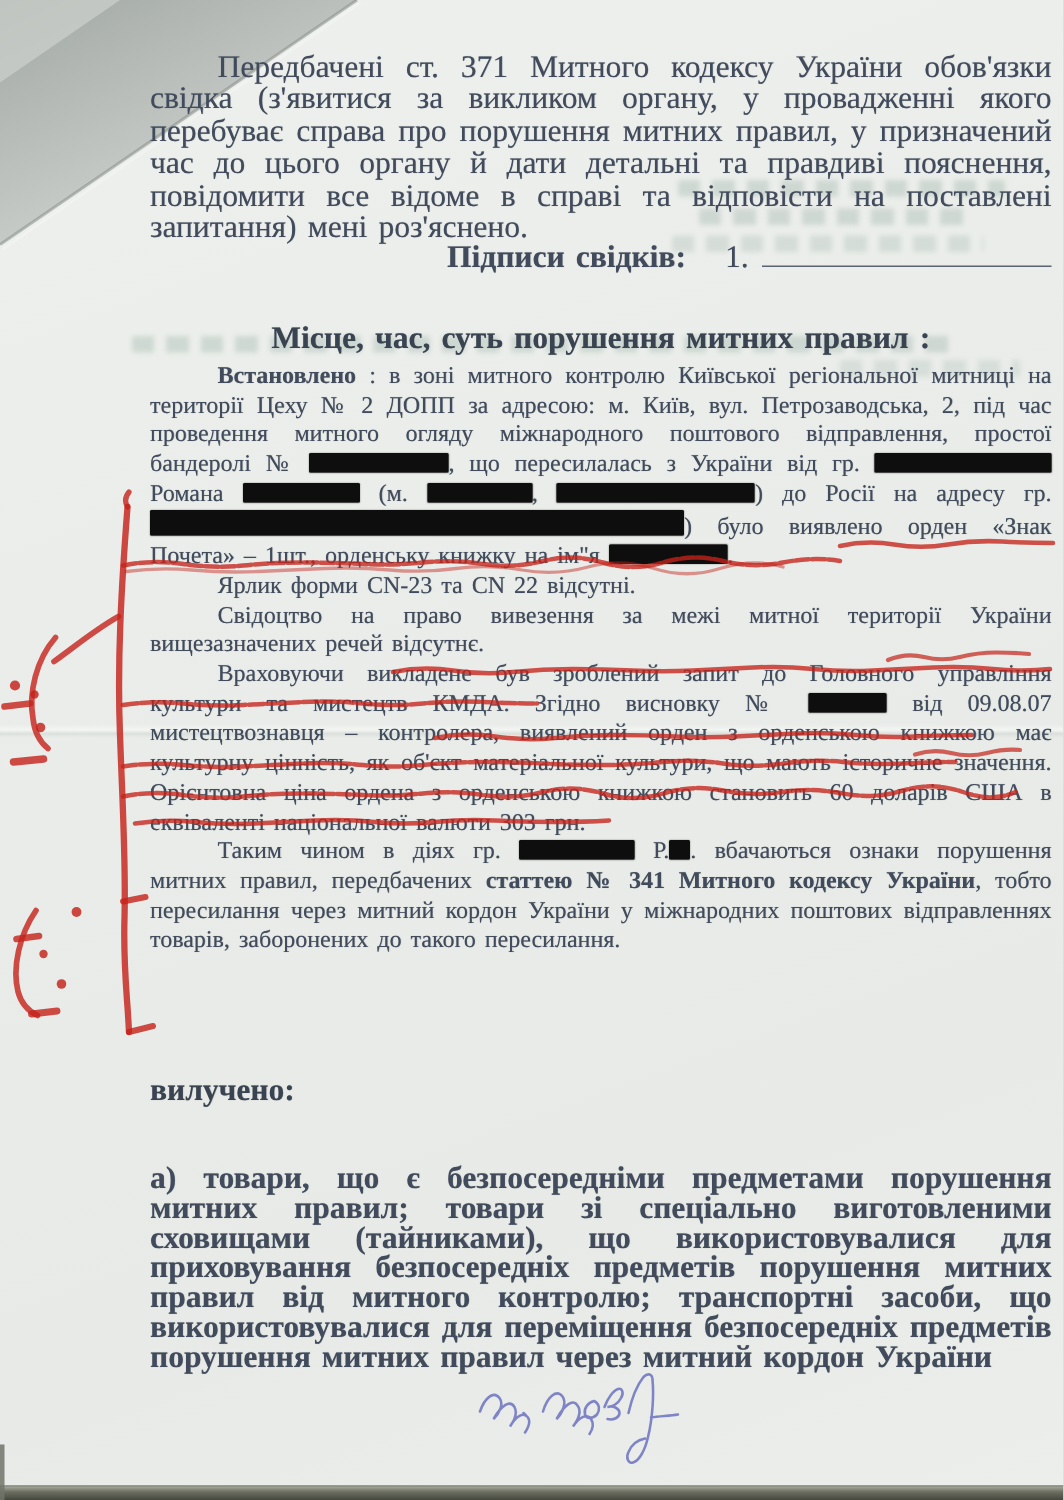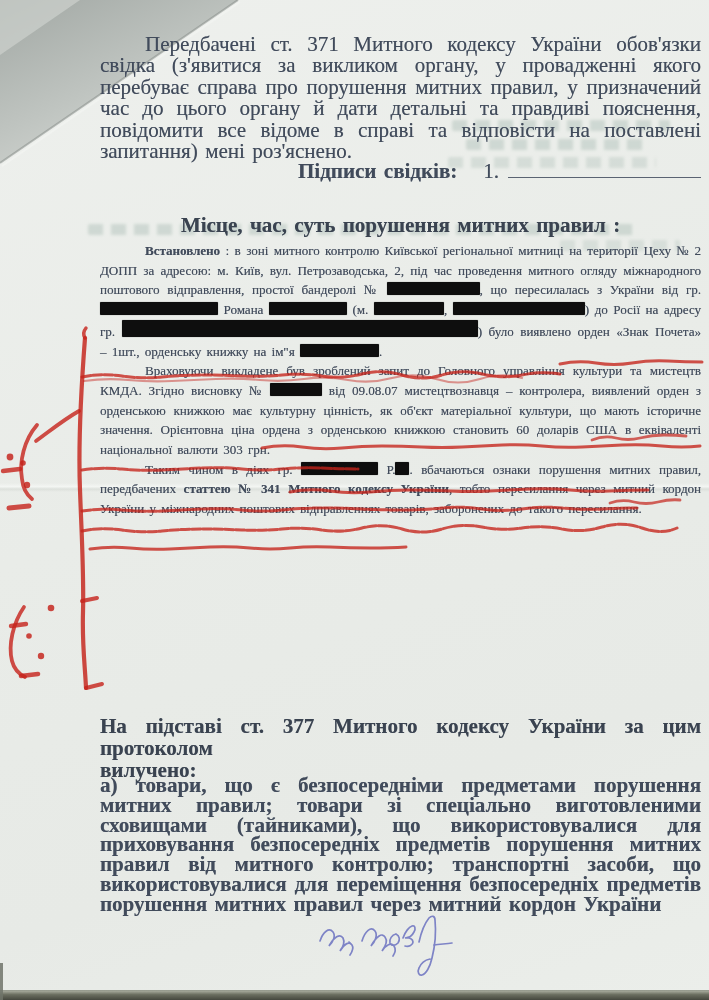--- a/index.html
+++ b/index.html
@@ -8,21 +8,21 @@
     background:linear-gradient(160deg,#eef0ed 0%,#e9ece8 45%,#e7eae6 75%,#ebeeea 100%);
     font-family:"Liberation Serif",serif;color:#414b5b;
   }
   .txt{position:absolute;left:100px;width:601px;text-align:justify;
        font-size:21px;line-height:21.4px;word-spacing:2.2px;
        text-shadow:0.2px 0.2px 0.5px rgba(62,72,92,.55);}
   .p1{top:34px;text-indent:45px;}
   .witness{top:161px;text-align:right;}
   .h1{top:199px;font-weight:bold;text-align:center;color:#3a4350;margin-top:16px;}
   .flowblock{position:absolute;top:241px;left:100px;width:601px;
-       font-size:13px;line-height:19.7px;word-spacing:2px;text-align:justify;
+       font-size:16px;line-height:19.7px;word-spacing:2px;text-align:justify;
        text-shadow:0.2px 0.2px 0.5px rgba(62,72,92,.55);}
   .flowblock p{margin:0;text-indent:45px;}
   .h2{top:716px;font-weight:bold;line-height:21.8px;color:#3a4350;}
   .h2 .jline{text-align:justify;text-align-last:justify;}
   .p11{top:776px;line-height:19.8px;font-weight:bold;}
   .b{font-weight:bold;}
   .redact{display:inline-block;background:#0e0e0e;height:13px;vertical-align:-1px;border-radius:1px;box-shadow:0 0 1px rgba(0,0,0,.6);}
   .sigline{display:inline-block;width:193px;height:14px;border-bottom:1.4px solid #5a6372;margin-left:9px;}
   .wgap{display:inline-block;width:26px;}
   .ghost{position:absolute;height:11px;border-radius:2px;filter:blur(1.8px);opacity:.45;
@@ -68,26 +68,27 @@
   <div class="txt p1"><span>Передбачені ст. 371 Митного кодексу України обов'язки свідка (з'явитися за викликом органу, у провадженні якого перебуває справа про порушення митних правил, у призначений час до цього органу й дати детальні та правдиві пояснення, повідомити все відоме в справі та відповісти на поставлені запитання) мені роз'яснено.</span></div>
 
   <div class="txt witness">
     <span class="b">Підписи свідків:</span><span class="wgap"></span><span>1.</span><span class="sigline"></span>
   </div>
 
   <div class="txt h1">Місце, час, суть порушення митних правил :</div>
 
   <div class="flowblock">
     <p><span class="b">Встановлено</span><span> : в зоні митного контролю Київської регіональної митниці на території Цеху № 2 ДОПП за адресою: м. Київ, вул. Петрозаводська, 2, під час проведення митного огляду міжнародного поштового відправлення, простої бандеролі № </span><span class="redact" style="width: 93px;"></span><span>, що пересилалась з України від гр. </span><span class="redact" style="width: 118px;"></span><span> Романа </span><span class="redact" style="width: 78px;"></span><span> (м. </span><span class="redact" style="width: 70px;"></span><span>, </span><span class="redact" style="width: 132px;"></span><span>) до Росії на адресу гр. </span><span class="redact" style="width: 356px; height: 17px;"></span><span>) було виявлено орден «Знак Почета» – 1шт., орденську книжку на ім"я </span><span class="redact" style="width: 79px;"></span><span>.</span></p>
+    <p><span>Ярлик форми CN-23 та CN 22 відсутні.</span></p>
+    <p><span>Свідоцтво на право вивезення за межі митної території України вищезазначених речей відсутнє.</span></p>
     <p><span>Враховуючи викладене був зроблений запит до Головного управління культури та мистецтв КМДА. Згідно висновку № </span><span class="redact" style="width: 52px;"></span><span> від 09.08.07 мистецтвознавця – контролера, виявлений орден з орденською книжкою має культурну цінність, як об'єкт матеріальної культури, що мають історичне значення. Орієнтовна ціна ордена з орденською книжкою становить 60 доларів США в еквіваленті національної валюти 303 грн.</span></p>
     <p><span>Таким чином в діях гр. </span><span class="redact" style="width: 77px;"></span><span> Р.</span><span class="redact" style="width: 14px;"></span><span>. вбачаються ознаки порушення митних правил, передбачених </span><span class="b">статтею № 341 Митного кодексу України</span><span>, тобто пересилання через митний кордон України у міжнародних поштових відправленнях товарів, заборонених до такого пересилання.</span></p>
   </div>
 
   <div class="txt h2">
-    <div class="jline">На підставі ст. 377 Митного кодексу України за цим протоколом</div>
     <div>вилучено:</div>
   </div>
 
   <div class="txt p11"><span>а) товари, що є безпосередніми предметами порушення митних правил; товари зі спеціально виготовленими сховищами (тайниками), що використовувалися для приховування безпосередніх предметів порушення митних правил від митного контролю; транспортні засоби, що використовувалися для переміщення безпосередніх предметів порушення митних правил через митний кордон України</span></div>
 
   <svg class="overlay" width="709" height="1000" viewBox="0 0 709 1000">
     <g fill="none" stroke="#c5221a" stroke-linecap="round">
 
       <path d="M560 364 q18 -4 36 -1 t36 0 t36 -2 t34 1" stroke-width="3" opacity="0.78"></path>
       <path d="M82 377 q20 -4 40 -1 t40 1 t40 -2 t40 1 t40 -1 t40 1 t40 -2 t40 1 t40 0 t40 -1 t40 1 t38 -1" stroke-width="3" opacity="0.78" stroke-dasharray="9 2"></path>

